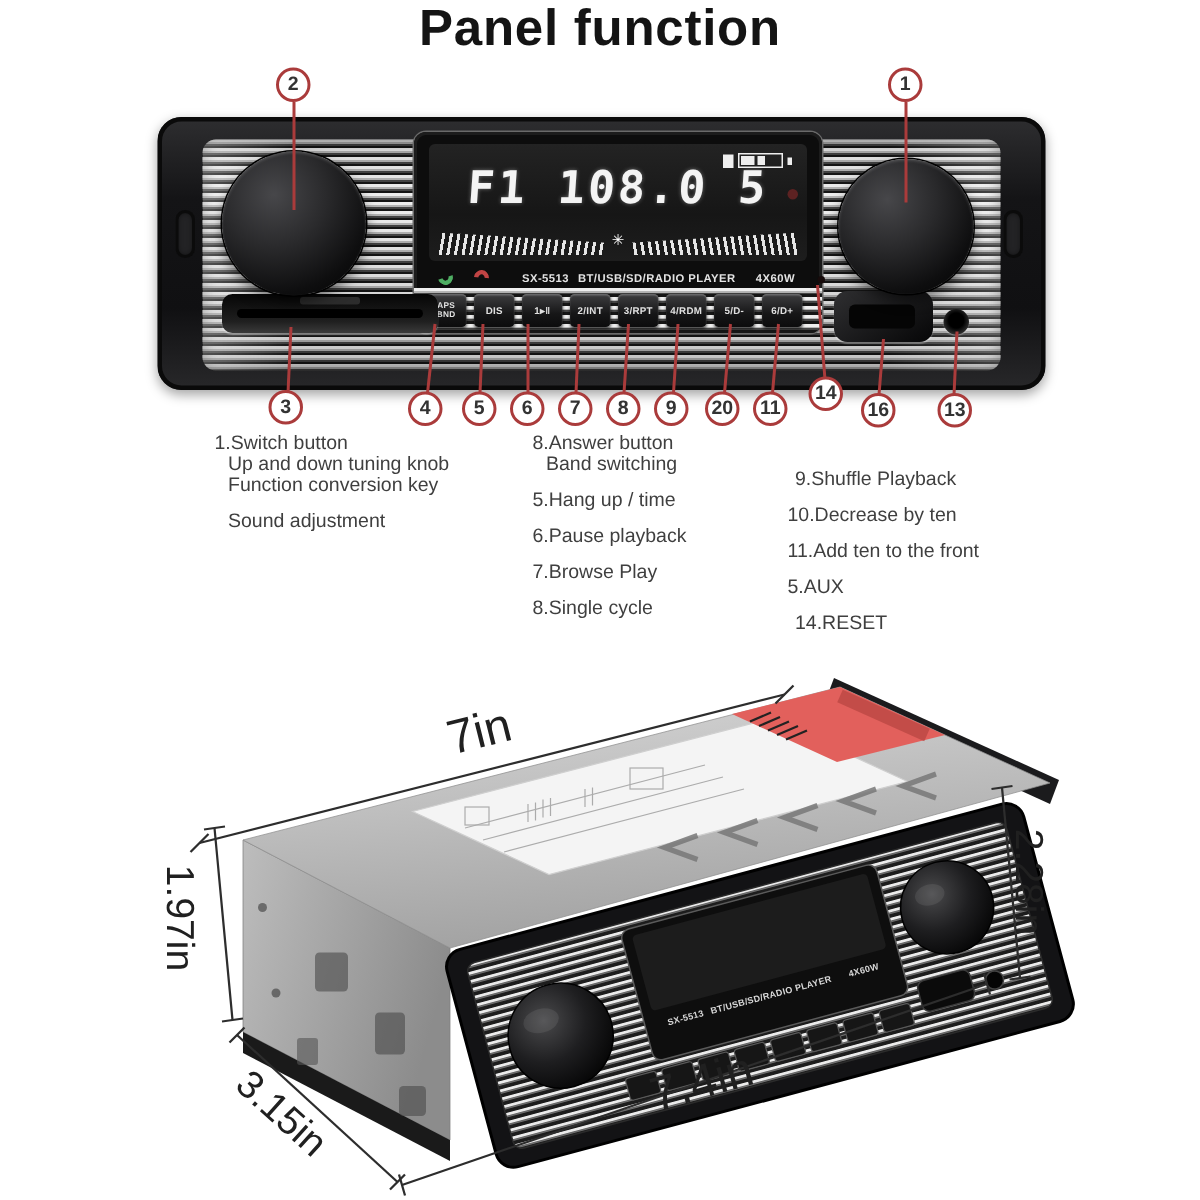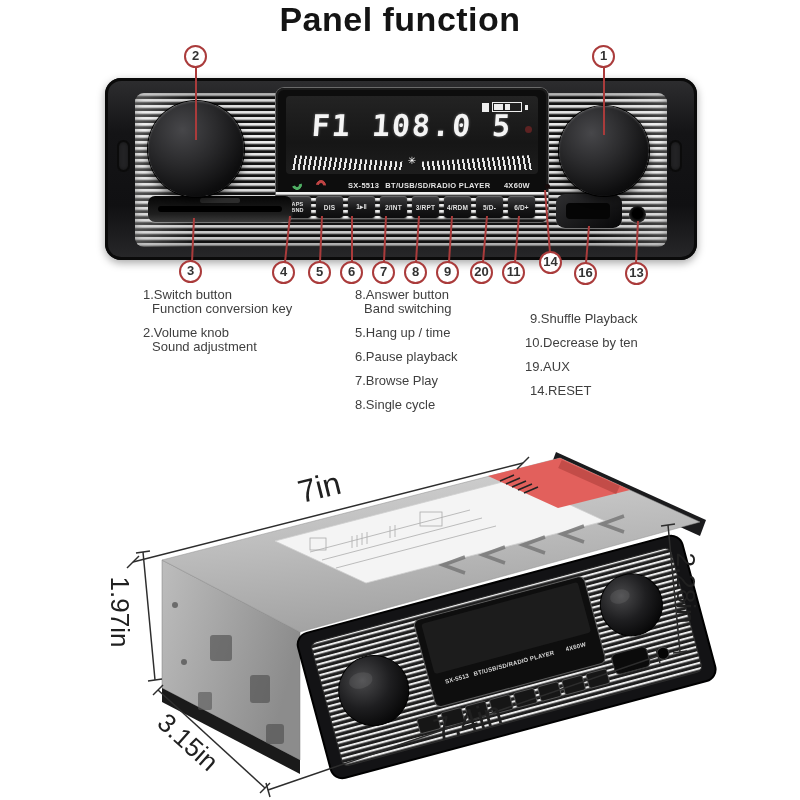--- a/index.html
+++ b/index.html
@@ -201,24 +201,24 @@
   <div class="co" style="left:436px;top:261px">9</div>
   <div class="co" style="left:470px;top:261px">20</div>
   <div class="co" style="left:502px;top:261px">11</div>
   <div class="co" style="left:539px;top:251px">14</div>
   <div class="co" style="left:574px;top:262px">16</div>
   <div class="co" style="left:625px;top:262px">13</div>
 
   <div class="fcol" style="left:119px;top:288px;width:215px;margin-left:24px;">
     <div class="fitem">
       <span>1.Switch button</span>
+      <span class="cont">Up and down tuning knob</span>
       <span class="cont">Function conversion key</span>
     </div>
     <div class="fitem">
-      <span>2.Volume knob</span>
       <span class="cont">Sound adjustment</span>
     </div>
   </div>
 
   <div class="fcol" style="left:355px;top:288px;width:170px;">
     <div class="fitem">
       <span>8.Answer button</span>
       <span class="cont">Band switching</span>
     </div>
     <div class="fitem">
@@ -236,21 +236,24 @@
   </div>
 
   <div class="fcol" style="left:525px;top:312px;width:185px;">
     <div class="fitem">
       <span class="pad5">9.Shuffle Playback</span>
       </div>
     <div class="fitem">
       <span>10.Decrease by ten</span>
       </div>
     <div class="fitem">
-      <span>19.AUX</span>
+      <span>11.Add ten to the front</span>
+      </div>
+    <div class="fitem">
+      <span>5.AUX</span>
       </div>
     <div class="fitem">
       <span class="pad5">14.RESET</span>
       </div>
   </div>
 
   <svg class="dimfig" width="800" height="360" viewBox="0 0 800 360">
     <defs>
       <linearGradient id="topG" x1="0" y1="0" x2="0.25" y2="1">
         <stop offset="0" stop-color="#d9d9d9"></stop>

